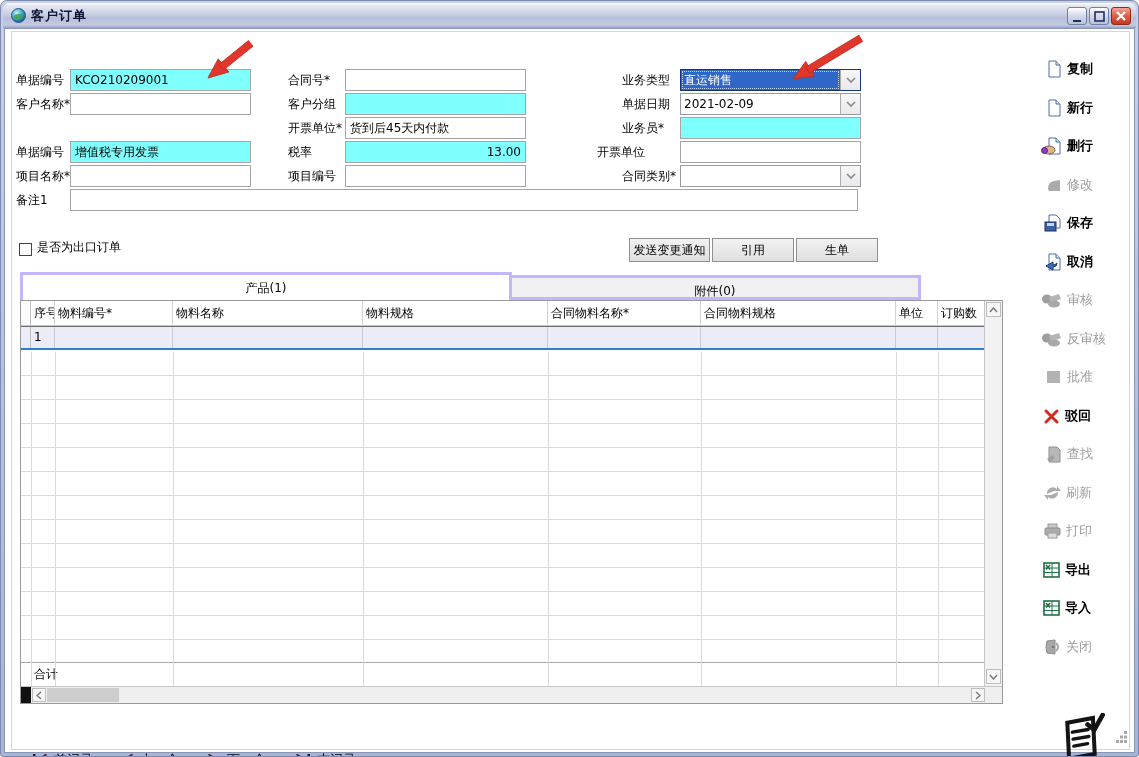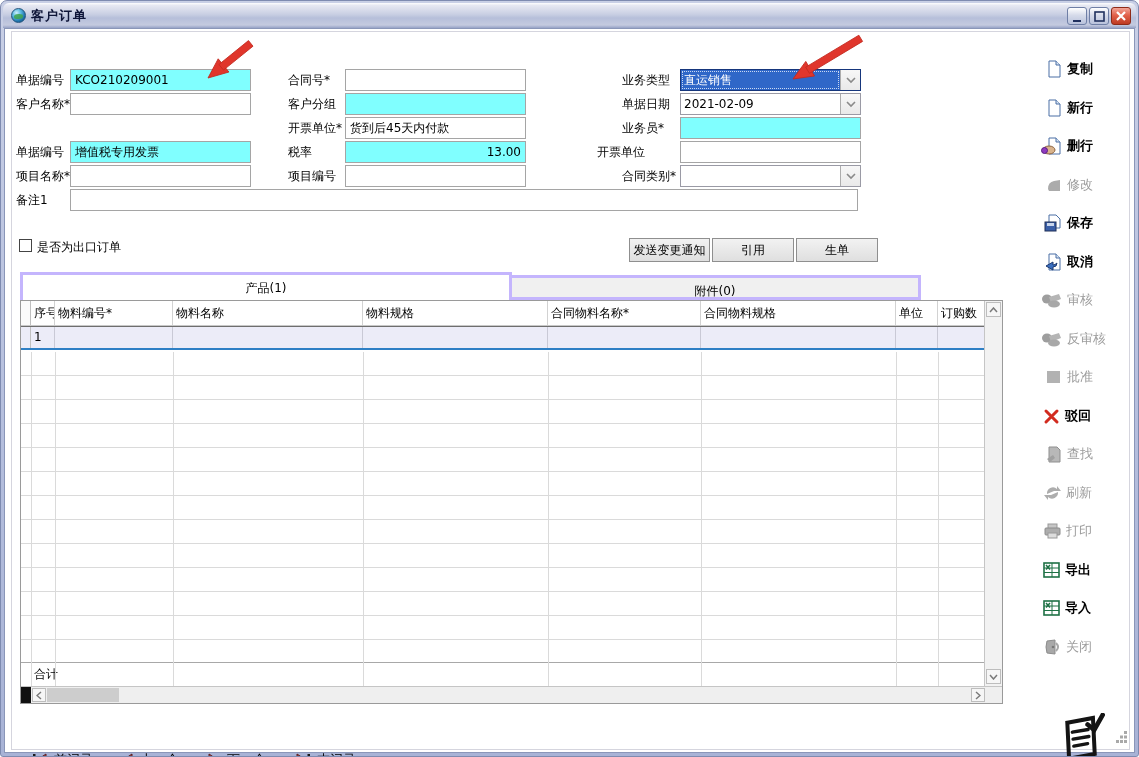--- a/index.html
+++ b/index.html
@@ -38,21 +38,21 @@
     background:#fff; padding:0 4px; overflow:hidden; white-space:nowrap; }
   .fld.cyan{ background:#80FFFF; }
   .fld.num{ text-align:right;padding-left:44px; }
   .combo{ position:absolute; height:22px; border:1px solid #9A9AA5; background:#fff; display:flex; }
   .combo .cval{ flex:1; line-height:20px; padding:0 3px; overflow:hidden; white-space:nowrap; }
   .combo.sel{ border-color:#16367C; }
   .combo.sel .cval{ background:#2F67C8; color:#fff; outline:1px dotted #C9D8F2; outline-offset:-2px; }
   .combo .ddbtn{ width:20px; background:linear-gradient(180deg,#F7F7F7,#E9E9E9); border-left:1px solid #ADADAD;
     display:flex; align-items:center; justify-content:center; }
 
-  .chkrow{ position:absolute; left:14px; top:238px; display:flex; align-items:flex-start; gap:5px; }
+  .chkrow{ position:absolute; left:14px; top:238px; display:flex; align-items:flex-end; gap:5px; }
   .chkbox{ width:13px; height:13px; border:1px solid #444; background:#fff; }
 
   .act-btn{ position:absolute; top:237px; height:24px; border:1px solid #8F8F8F;
     background:linear-gradient(180deg,#F2F2F2,#DFDFDF); text-align:center; line-height:22px; font-size:12px; }
 
   
   .tabbar{ position:absolute; left:18px; top:271px; width:985px; height:28px; display:flex; }
   .tab{ height:28px; text-align:center; line-height:26px; border:3px solid #c4b5fd; }
   .tab.active{ background:#fff; width:492px; border-bottom:none; }
   .tab.inactive{ background:#F0F0F0; width:409px; margin-top:3px; height:25px; border-left:none; }

